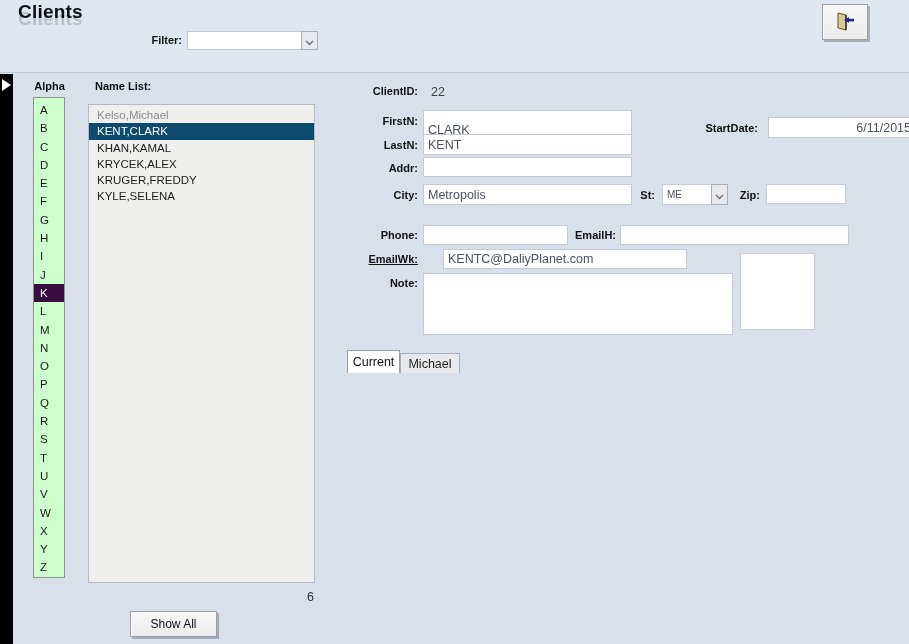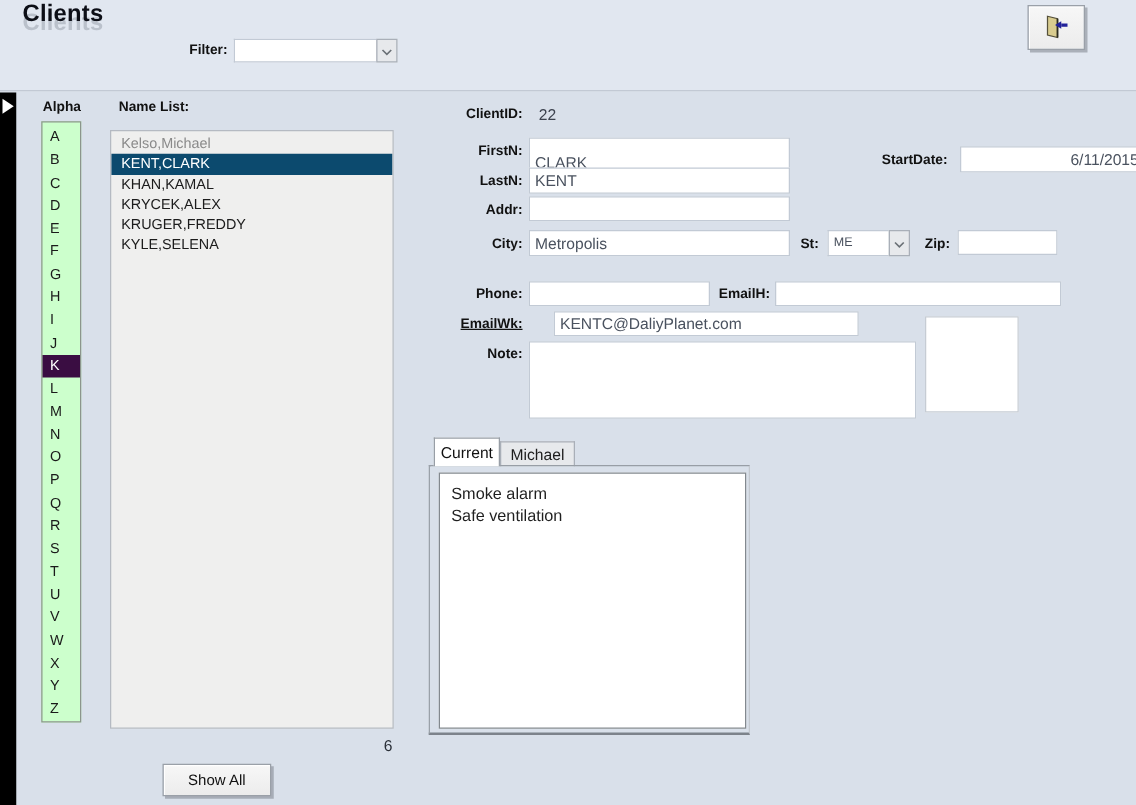--- a/index.html
+++ b/index.html
@@ -167,20 +167,14 @@
   <div class="flabel" style="left:340px;top:253px;width:78px;text-decoration:underline;">EmailWk:</div>
   <input class="tbx" style="left: 423px; top: 249px; width: 244px; height: 20px; margin-left: 20px;" value="KENTC@DaliyPlanet.com">
 
   <div class="flabel" style="left:348px;top:277px;width:70px;">Note:</div>
   <textarea class="tbx" style="left: 423px; top: 273px; width: 310px; height: 62px;" value=""></textarea>
 
   <div class="imgframe"></div>
 
   <div class="tab active">Current</div>
   <div class="tab inactive">Michael</div>
-  <div class="tabpage">
-    <div class="curlist">
-      <div class="item">Smoke alarm</div>
-      <div class="item">Safe ventilation</div>
-    </div>
-  </div>
 
 </div>
 
 </body></html>

